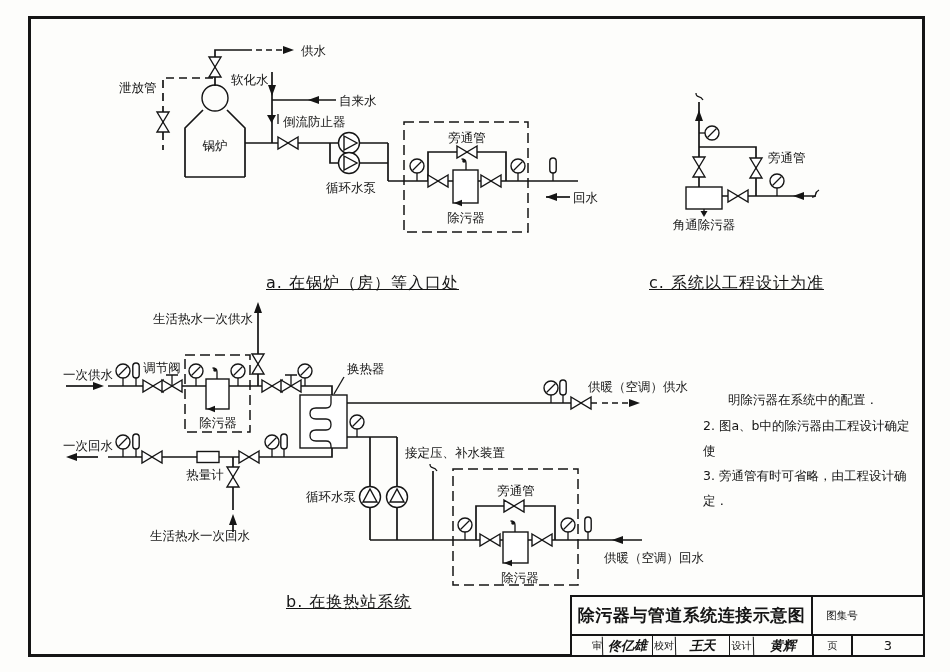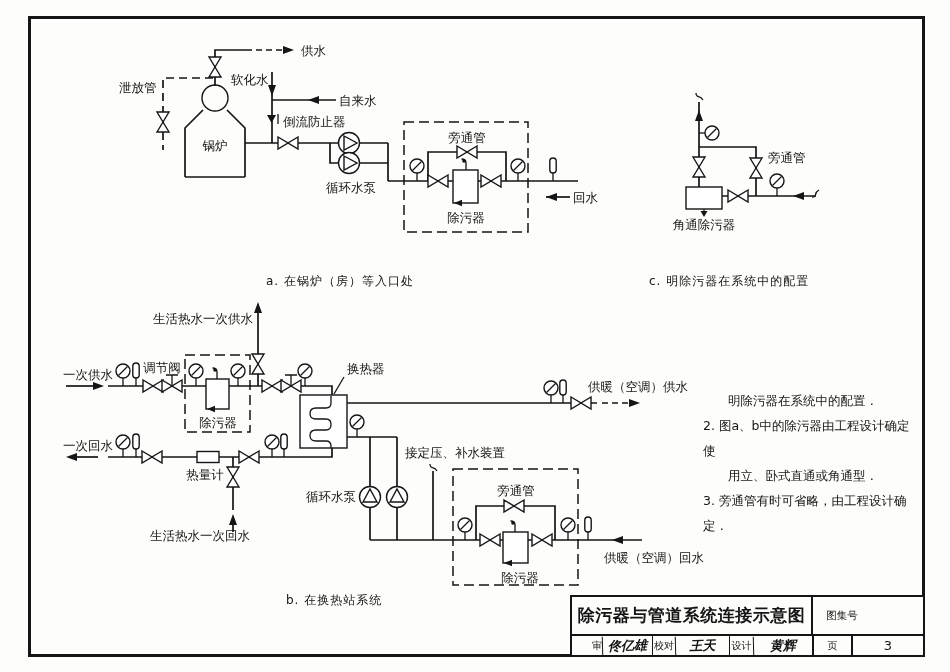--- a/index.html
+++ b/index.html
@@ -10,24 +10,24 @@
   svg{position:absolute;left:0;top:0;}
   svg text{font-family:"DejaVu Sans",sans-serif;font-size:12.5px;fill:#151515;}
   .pipe{stroke:#151515;stroke-width:1.7;fill:none;}
   .pipe-d{stroke:#151515;stroke-width:1.7;fill:none;stroke-dasharray:8,5;}
   .flow-d{stroke:#151515;stroke-width:1.6;fill:none;stroke-dasharray:6,4;}
   .boxd{stroke:#151515;stroke-width:1.5;fill:none;stroke-dasharray:10,5;}
   .sym{stroke:#151515;stroke-width:1.4;fill:#ffffff;}
   .symo{stroke:#151515;stroke-width:1.4;fill:none;}
   .symf{fill:#151515;stroke:none;}
   .thin{stroke:#151515;stroke-width:1.3;fill:none;}
-  .cap{position:absolute;font-size:12px;letter-spacing:1px;white-space:nowrap;}
+  .cap{position:absolute;font-size:16px;letter-spacing:1px;white-space:nowrap;text-decoration:underline;}
   .notes{position:absolute;left:703px;top:388px;width:218px;font-size:12.5px;line-height:25px;}
   .notes .t{margin-bottom:12px;}
-  .notes .ind{padding-left:25px;}
+  .notes .ind{padding-left:25px;font-family:Liberation Serif, serif;}
   .tblock{position:absolute;left:570px;top:595px;width:355px;height:62px;
           border:2.5px solid #151515;box-sizing:border-box;background:#fdfdfb;
           display:flex;flex-direction:column;}
   .tb-row1{display:flex;height:37px;border-bottom:2px solid #151515;}
   .tb-row2{display:flex;flex:1;}
   .tb-cell{display:flex;align-items:center;justify-content:center;box-sizing:border-box;
            white-space:nowrap;overflow:hidden;}
   .tb-title{width:239px;font-size:17px;font-weight:bold;letter-spacing:0.5px;}
   .tb-atlas-label{width:60px;font-size:10.5px;border-left:2px solid #151515;}
   .tb-atlas-no{width:75px;font-size:20px;border-left:2px solid #151515;letter-spacing:1px;}
@@ -232,27 +232,26 @@
     <use href="#valve-h" transform="translate(542,540)"></use>
     <use href="#gauge" transform="translate(568,540)"></use>
     <use href="#thermo" transform="translate(588,540)"></use>
     <text x="520" y="582" text-anchor="middle">除污器</text>
     <use href="#arr" transform="translate(612,540) rotate(180)"></use>
     <text x="604" y="562">供暖（空调）回水</text>
   </g>
 </svg>
 
 <div class="cap" style="left:266px;top:273px;">a. 在锅炉（房）等入口处</div>
-<div class="cap" style="left:649px;top:273px;">c. 明除污器在系统中的配置</div>
+<div class="cap" style="left:649px;top:273px;">c. 系统以工程设计为准</div>
 <div class="cap" style="left:286px;top:592px;">b. 在换热站系统</div>
 
 <div class="notes">
   <div class="ind">明除污器在系统中的配置．</div>
   <div>2. 图a、b中的除污器由工程设计确定使</div>
-  <div class="ind">用立、卧式直通或角通型．</div>
   <div>3. 旁通管有时可省略，由工程设计确定．</div>
 </div>
 
 <div class="tblock">
   <div class="tb-row1">
     <div class="tb-cell tb-title">除污器与管道系统连接示意图</div>
     <div class="tb-cell tb-atlas-label">图集号</div>
   </div>
   <div class="tb-row2">
     <div class="tb-cell tb-lab" style="width:25px;padding-left:30px;">审核</div>

